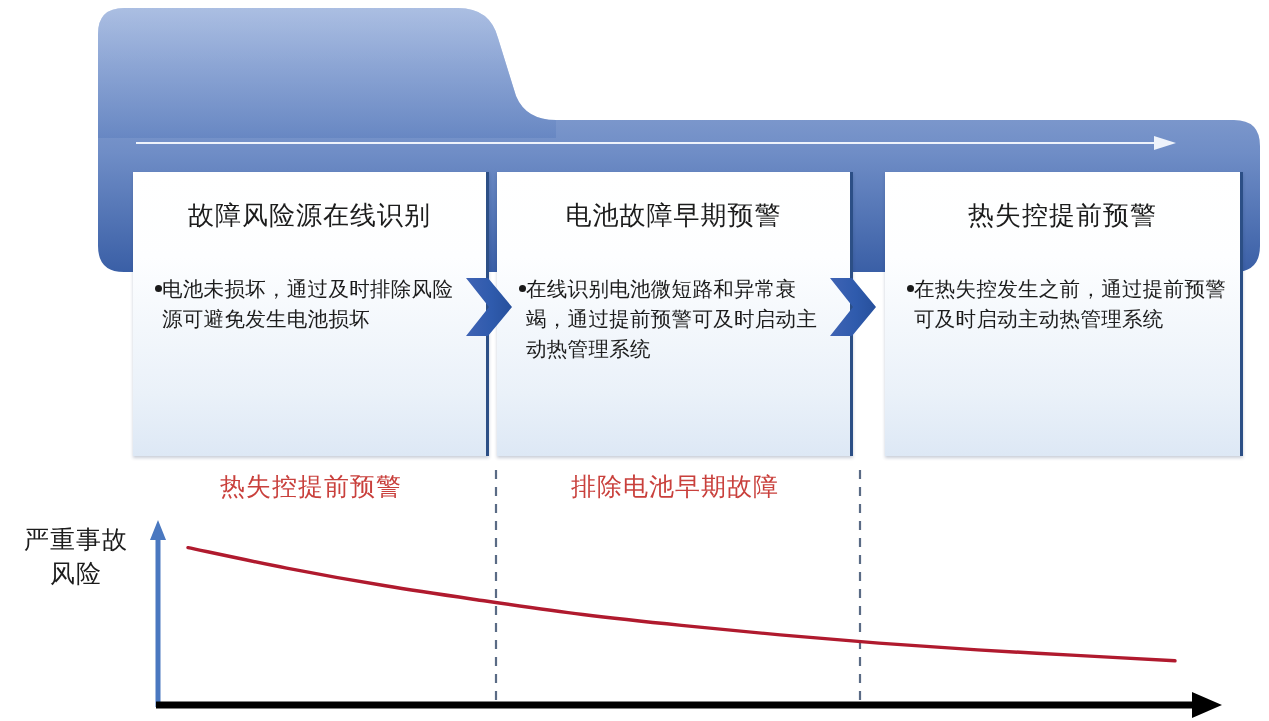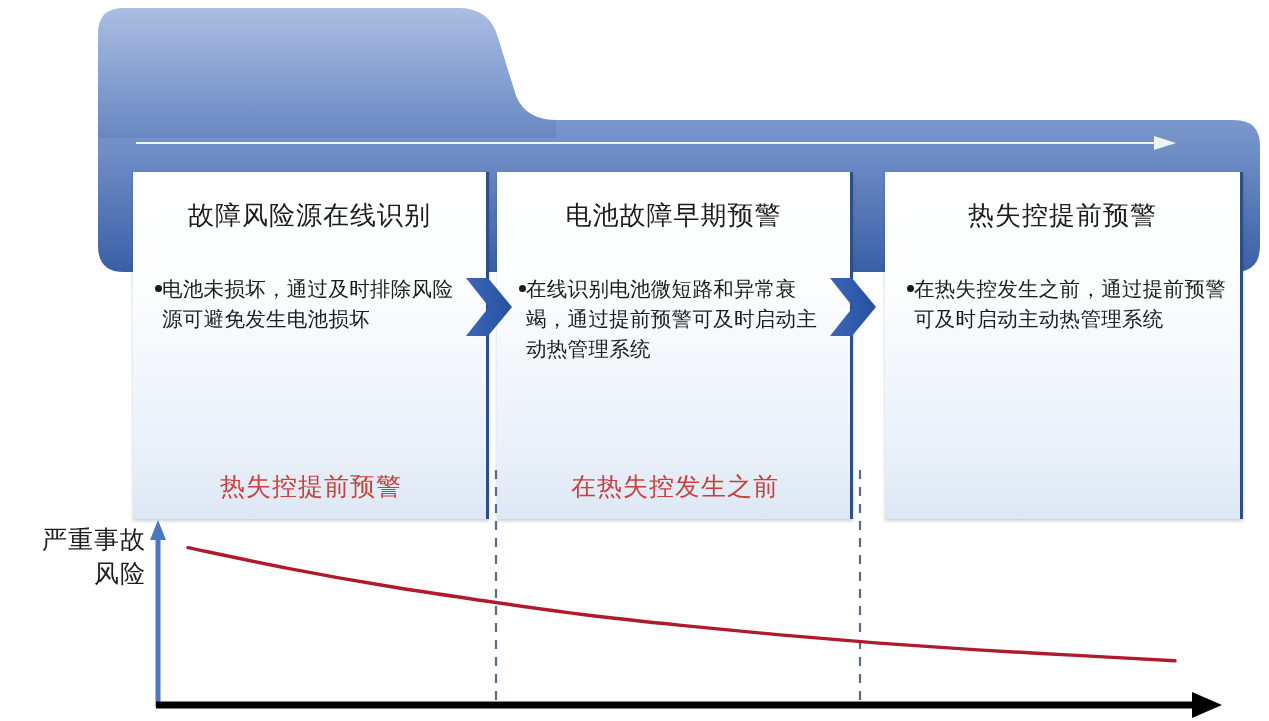--- a/index.html
+++ b/index.html
@@ -62,21 +62,21 @@
   .panels {
     position: absolute;
     left: 0; top: 0;
     width: 1269px;
     height: 721px;
     pointer-events: none;
   }
   .panel {
     position: absolute;
     top: 172px;
-    height: 347px;
+    height: 284px;
     background: linear-gradient(180deg, #ffffff 0%, #fdfeff 30%, #eaf1f9 78%, #dde8f5 100%);
     border-right: 3px solid #2c4f86;
     box-shadow: 0 2px 3px rgba(40,60,100,.25);
     pointer-events: auto;
     box-sizing: border-box;
   }
   .panel.p1 { left: 133px;  width: 356px; }
   .panel.p2 { left: 497px;  width: 356px; }
   .panel.p3 { left: 885px;  width: 358px; }
 
@@ -150,21 +150,21 @@
     position: absolute;
     left: 6px;
     top: 522px;
     width: 140px;
     text-align: center;
     font-size: 25px;
     line-height: 34px;
     color: #1c1c1c;
     letter-spacing: 1px;
   }
-  .ylabel span { display: block; text-align: right; }
+  .ylabel span { display: block; }
 </style>
 </head>
 <body>
 
 <div id="stage">
 
   <div class="banner-wrap">
     <svg class="banner-svg" viewBox="0 0 1162 264" preserveAspectRatio="none">
       <defs>
         <linearGradient id="bannerGrad" x1="0" y1="0" x2="0" y2="1">
@@ -240,21 +240,21 @@
       </linearGradient>
     </defs>
     <polygon points="4,2 26,2 50,31 26,60 4,60 27,31" fill="url(#chevGrad)"></polygon>
   </svg>
 
   <svg class="chevron chev2" viewBox="0 0 52 62">
     <polygon points="4,2 26,2 50,31 26,60 4,60 27,31" fill="url(#chevGrad)"></polygon>
   </svg>
 
   <div class="caption cap1">热失控提前预警</div>
-  <div class="caption cap2">在热失控发生之前</div>
+  <div class="caption cap2">排除电池早期故障</div>
 
   <div class="ylabel">
     <span>严重事故</span>
     <span>风险</span>
   </div>
 
   <div class="chart">
     <svg width="1269" height="261" viewBox="0 0 1269 261">
 
       <line x1="496" y1="10" x2="496" y2="245" stroke="#5a6b85" stroke-width="2.2" stroke-dasharray="9,8"></line>

